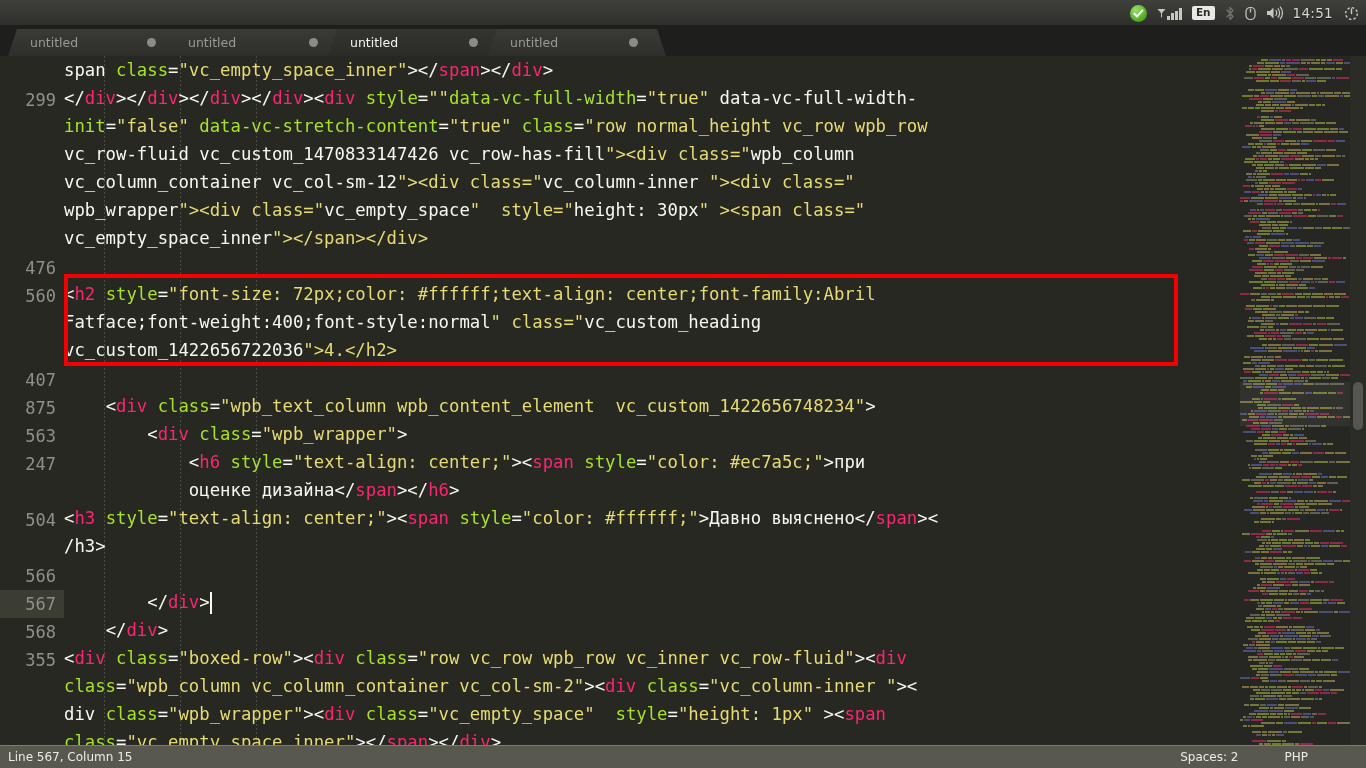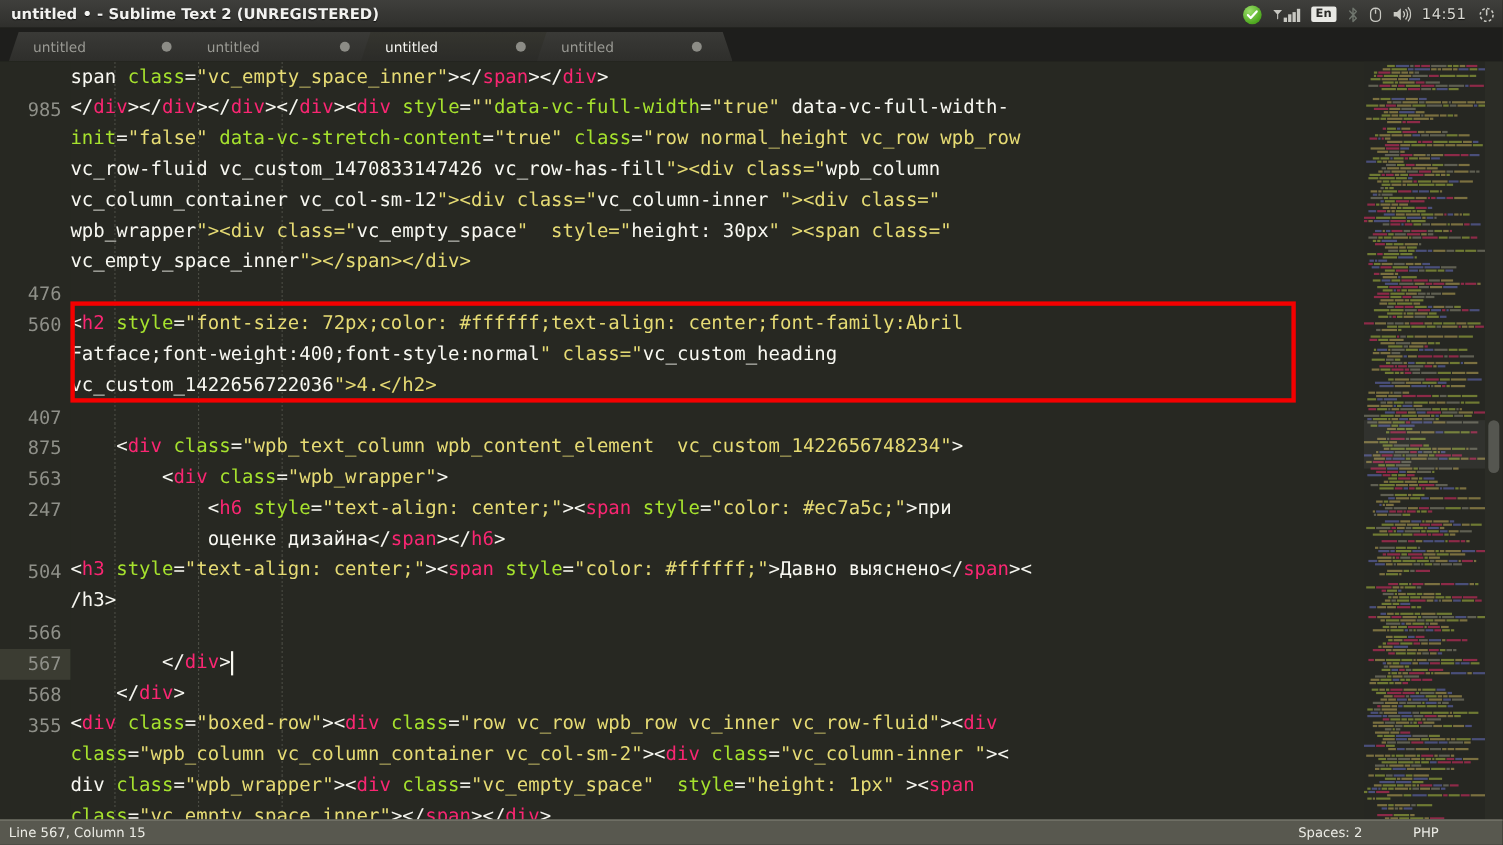--- a/index.html
+++ b/index.html
@@ -143,21 +143,20 @@
     display:flex; align-items:center;
     font-family:"DejaVu Sans", sans-serif; font-size:12px; color:#ecece6;
   }
   #status-left{ margin-left:8px; }
   #status-right{ margin-left:auto; display:flex; gap:46px; margin-right:58px; }
 </style>
 </head>
 <body>
 
 <div id="titlebar">
-  <div id="title-text">untitled • - Sublime Text 2 (UNREGISTERED)</div>
 
   <div id="tray">
 
     <div class="tray-item">
       <div class="skype-ic">
         <svg width="11" height="11" viewBox="0 0 12 12">
             <path d="M1.5 6.2 L4.4 9.2 L10.3 2.6" stroke="#ffffff" stroke-width="2.2" fill="none" stroke-linecap="round" stroke-linejoin="round"></path>
           </svg>
       </div>
     </div>
@@ -231,21 +230,21 @@
     </div>
     <div class="tab inactive" style="left: 488px; width: 178px;">
       <span>untitled</span>
       <span class="dot"></span>
     </div>
   </div>
 
 <div id="editor">
   <div id="gutter">
       <div class="ln" style="top: 2px;"></div>
-      <div class="ln" style="top: 30px;">985</div>
+      <div class="ln" style="top: 30px;">299</div>
       <div class="ln" style="top: 58px;"></div>
       <div class="ln" style="top: 86px;"></div>
       <div class="ln" style="top: 114px;"></div>
       <div class="ln" style="top: 142px;"></div>
       <div class="ln" style="top: 170px;"></div>
       <div class="ln" style="top: 198px;">476</div>
       <div class="ln" style="top: 226px;">560</div>
       <div class="ln" style="top: 254px;"></div>
       <div class="ln" style="top: 282px;"></div>
       <div class="ln" style="top: 310px;">407</div>

